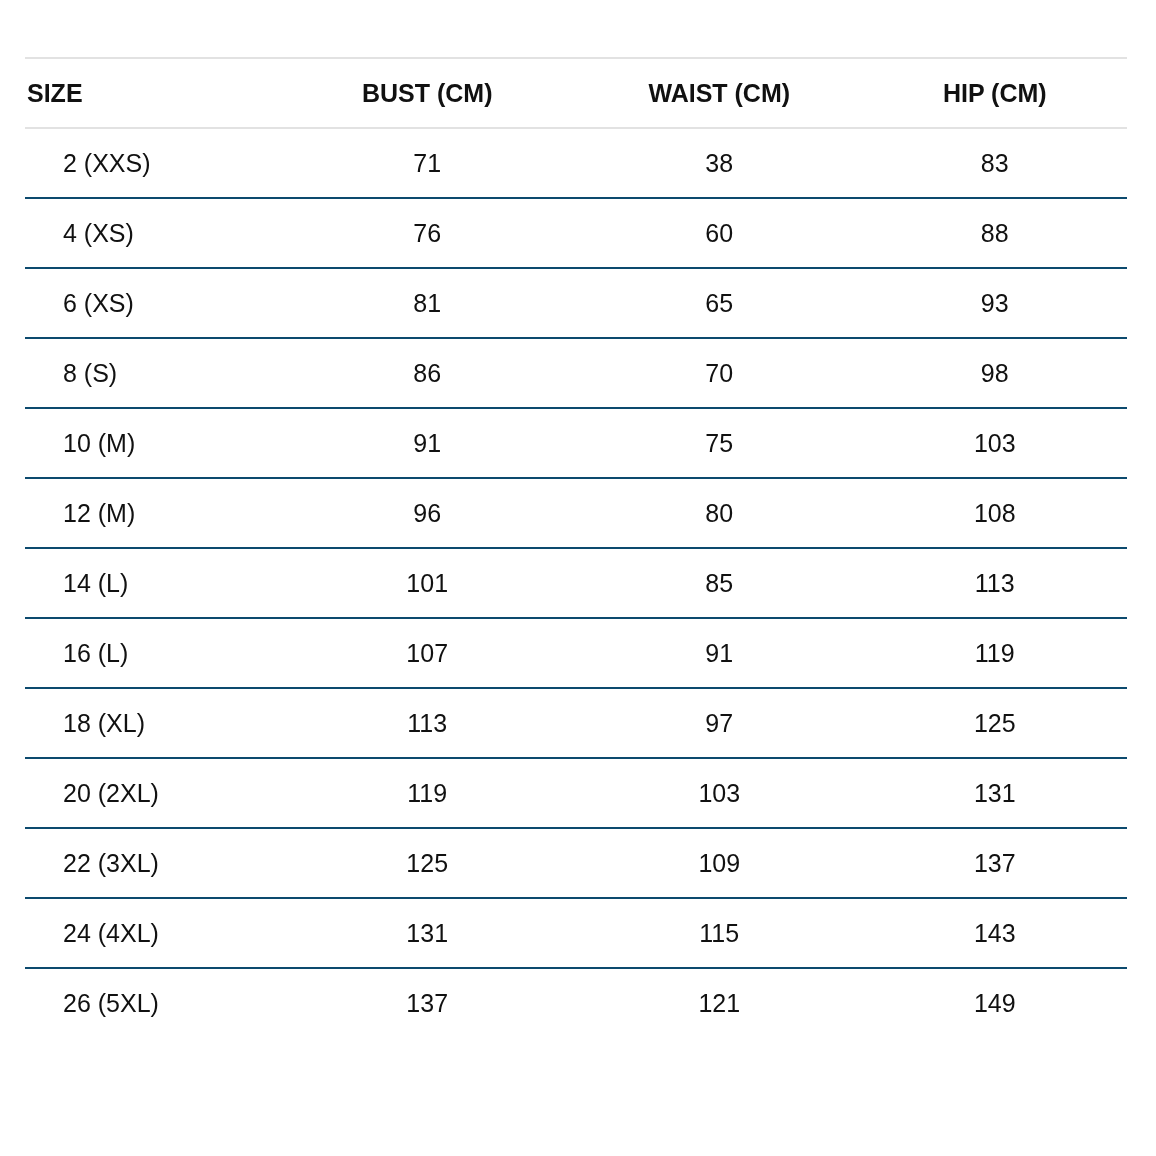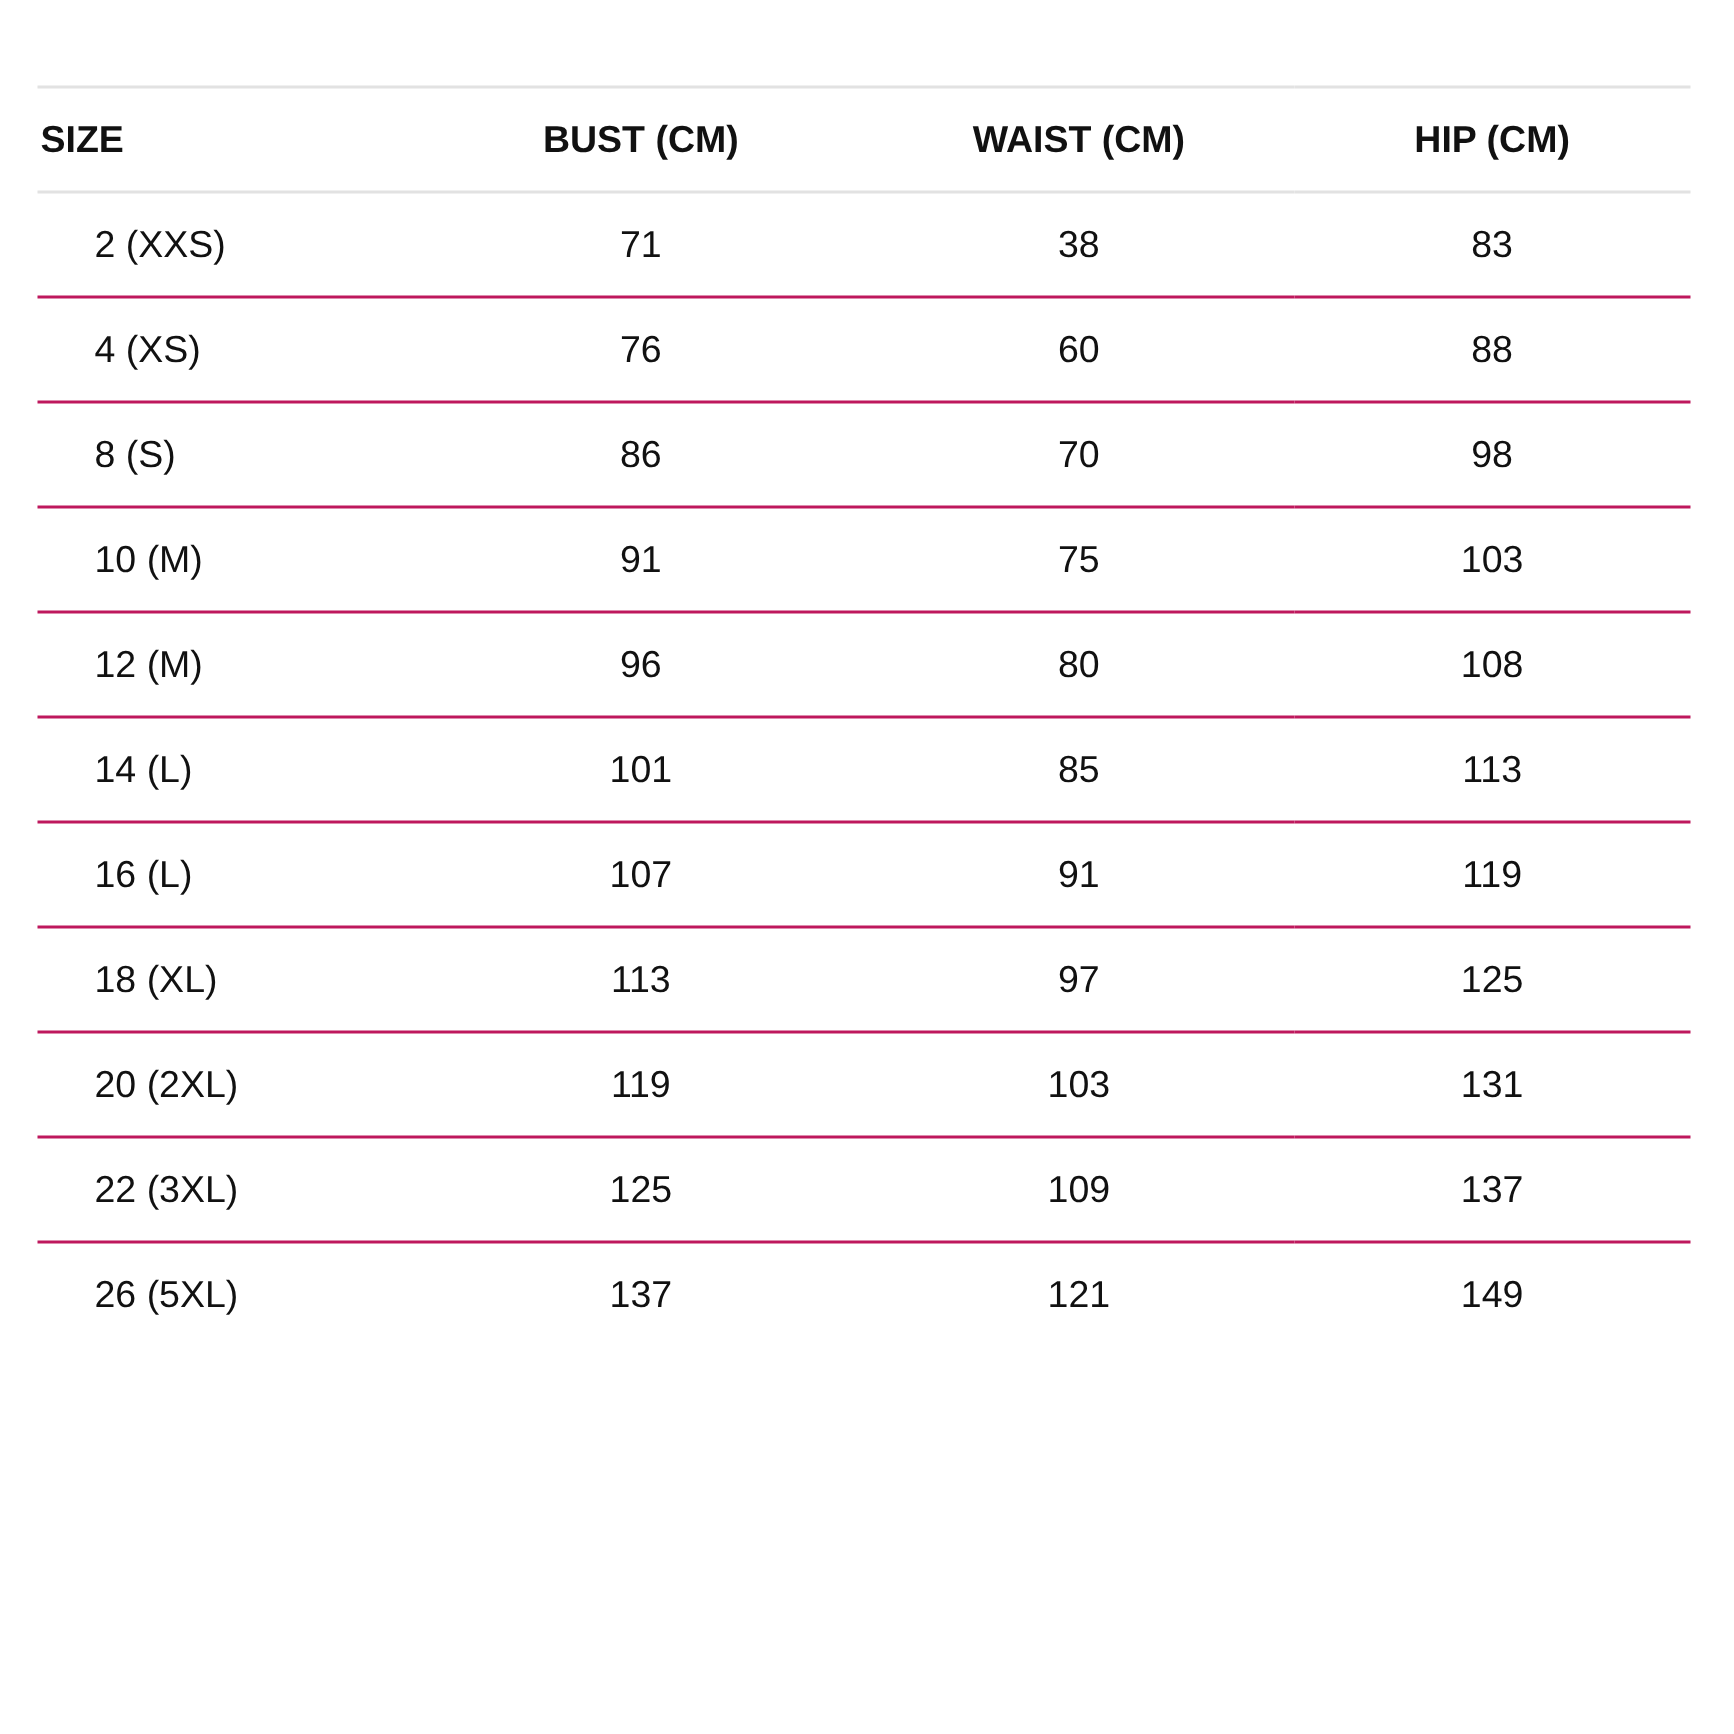--- a/index.html
+++ b/index.html
@@ -25,21 +25,21 @@
   col.c-size  { width: 23%; }
   col.c-bust  { width: 27%; }
   col.c-waist { width: 26%; }
   col.c-hip   { width: 24%; }
 
   thead tr {
     border-top: 2px solid #e2e2e2;
     border-bottom: 2px solid #e2e2e2;
   }
   tbody tr {
-    border-bottom: 2px solid #be185d;
+    border-bottom: 2px solid #0c4a6e;
   }
   tbody tr:last-child {
     border-bottom: none;
   }
   th, td {
     height: 68px;
     padding: 0;
     font-size: 25px;
     line-height: 1;
     vertical-align: middle;
@@ -87,20 +87,26 @@
         <td>38</td>
         <td>83</td>
       </tr>
       <tr>
         <td class="col-size">4 (XS)</td>
         <td>76</td>
         <td>60</td>
         <td>88</td>
       </tr>
       <tr>
+        <td class="col-size">6 (XS)</td>
+        <td>81</td>
+        <td>65</td>
+        <td>93</td>
+      </tr>
+      <tr>
         <td class="col-size">8 (S)</td>
         <td>86</td>
         <td>70</td>
         <td>98</td>
       </tr>
       <tr>
         <td class="col-size">10 (M)</td>
         <td>91</td>
         <td>75</td>
         <td>103</td>
@@ -135,20 +141,26 @@
         <td>103</td>
         <td>131</td>
       </tr>
       <tr>
         <td class="col-size">22 (3XL)</td>
         <td>125</td>
         <td>109</td>
         <td>137</td>
       </tr>
       <tr>
+        <td class="col-size">24 (4XL)</td>
+        <td>131</td>
+        <td>115</td>
+        <td>143</td>
+      </tr>
+      <tr>
         <td class="col-size">26 (5XL)</td>
         <td>137</td>
         <td>121</td>
         <td>149</td>
       </tr>
     </tbody>
   </table>
 </div>
 
 </body></html>

